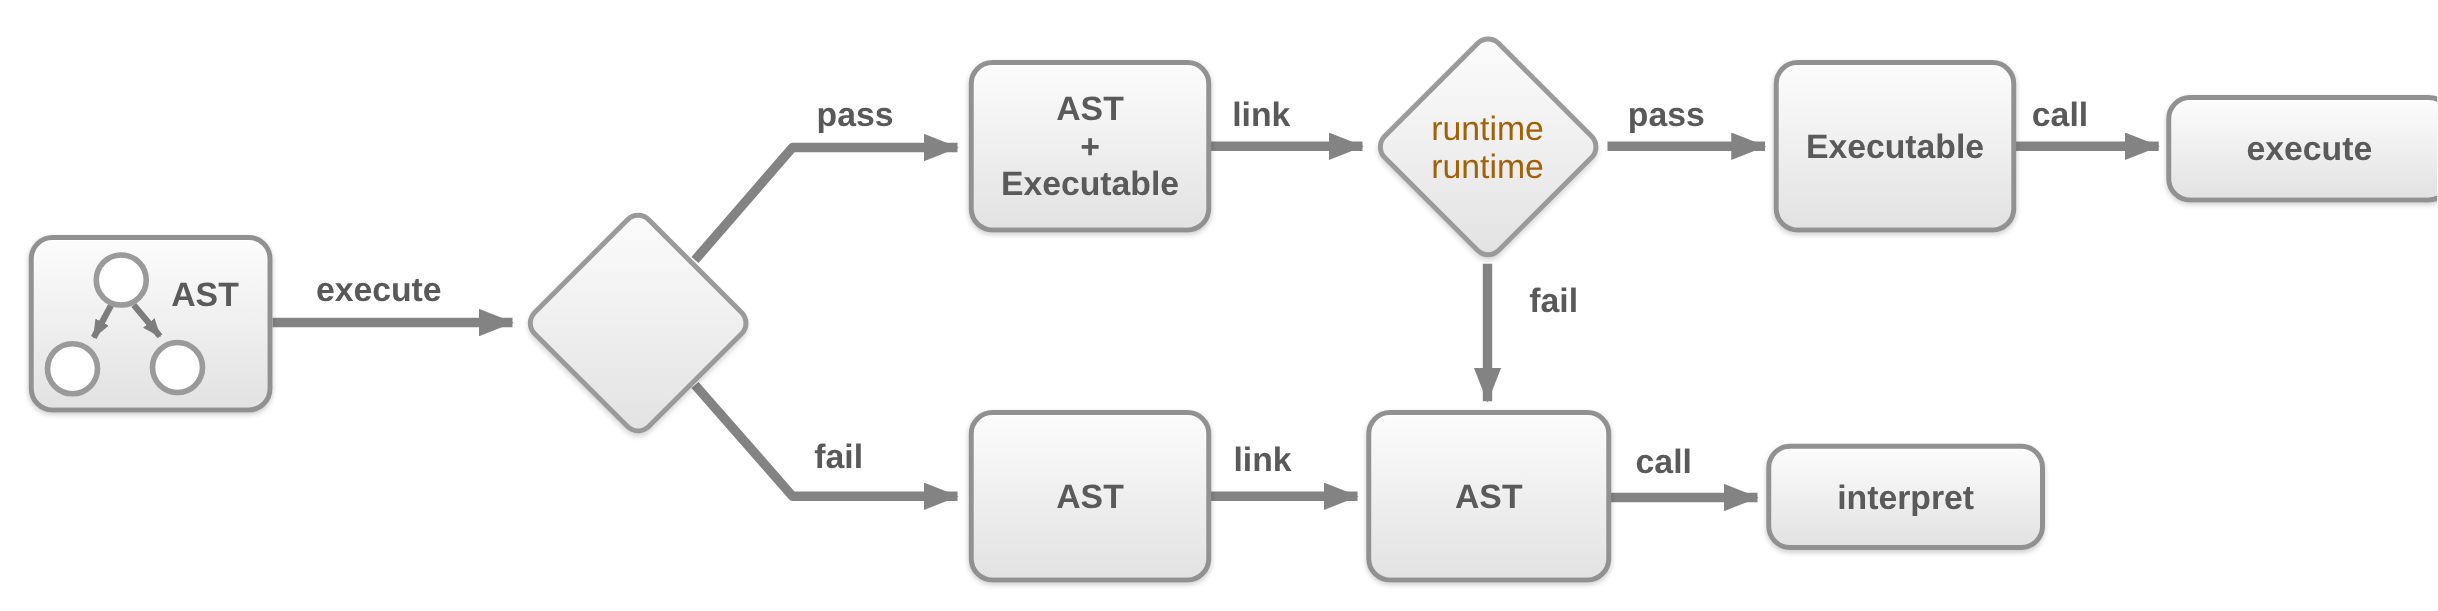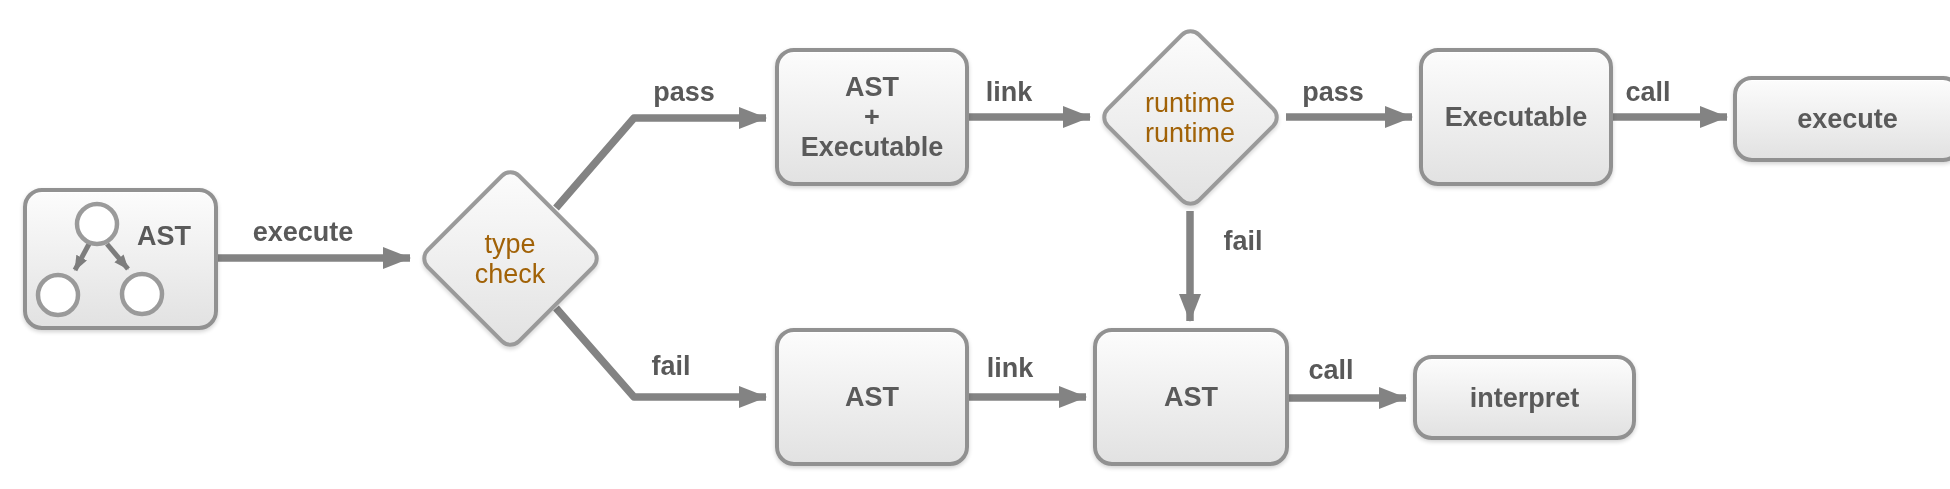--- a/index.html
+++ b/index.html
@@ -83,24 +83,20 @@
       <g fill="#ffffff" stroke="#9a9a9a" stroke-width="4.5">
         <circle cx="70" cy="32" r="20"></circle>
         <circle cx="31" cy="103" r="20"></circle>
         <circle cx="115" cy="102" r="20"></circle>
       </g>
     </svg>
     <span class="ast-src-label">AST</span>
   </div>
 
   <div class="diamond" style="left:444px;top:192px"></div>
-  <div class="diamond-label" style="left:430px;top:192px">
-    <span>type</span>
-    <span>check</span>
-  </div>
 
   <div class="node" style="left:775px;top:48px;width:194px;height:138px">
     <span>AST</span>
     <span>+</span>
     <span>Executable</span>
   </div>
 
   <div class="diamond" style="left:1124px;top:51px"></div>
   <div class="diamond-label" style="left:1110px;top:51px">
     <span>runtime</span>

